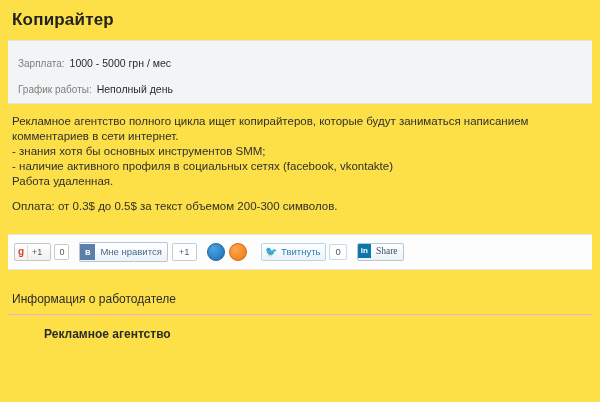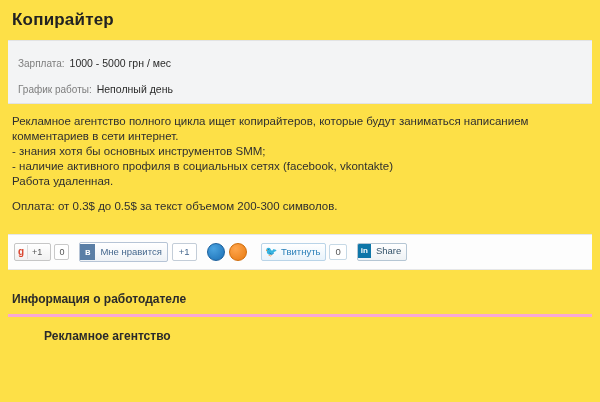--- a/index.html
+++ b/index.html
@@ -213,29 +213,29 @@
     background: #0e76a8;
     color: #fff;
     font-weight: bold;
     font-size: 8px;
     padding: 0 3px;
     line-height: 14px;
     height: 14px;
     display: inline-flex;
     align-items: center;
   }
-  .li .li-txt { padding: 0 5px; line-height: 14px; }
+  .li .li-txt { padding: 0 5px; line-height: 14px; font-family: Liberation Serif, serif; }
   
   .section-title {
     margin: 22px 8px 0 8px;
     padding: 0 4px 8px 4px;
     font-size: 12px;
-    font-weight: bold;
+    font-weight: normal;
     color: #2b2b2b;
-    border-bottom: 3px solid #f9a8d4;
+    border-bottom: 1px solid #f9a8d4;
   }
   .employer {
     padding: 12px 12px 0 12px;
   }
   .employer-name {
     font-size: 12px;
     font-weight: bold;
     color: #2b2b2b;
     margin-bottom: 8px;
     padding-left: 32px;

